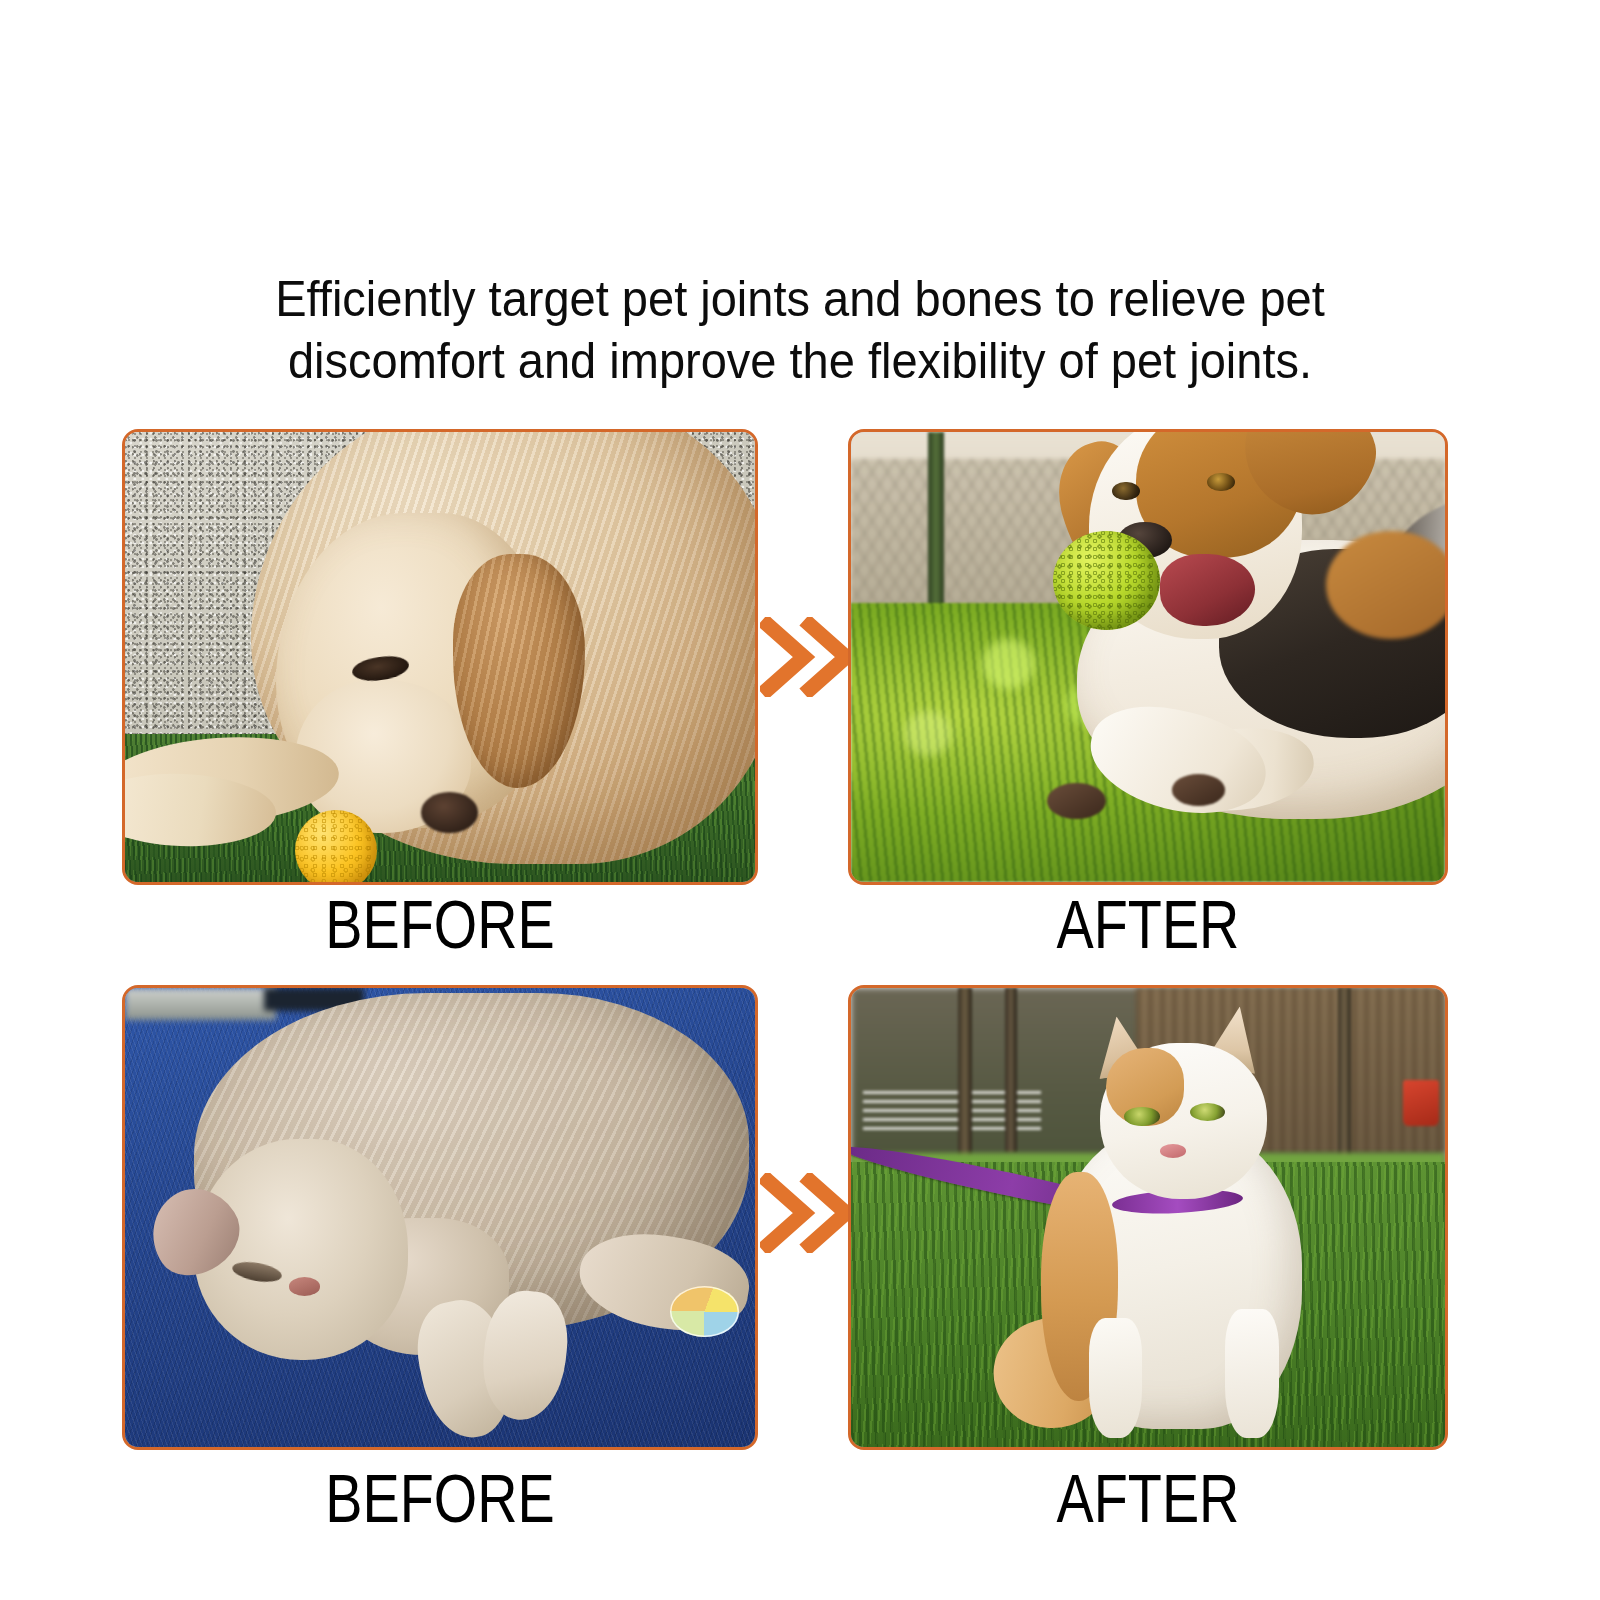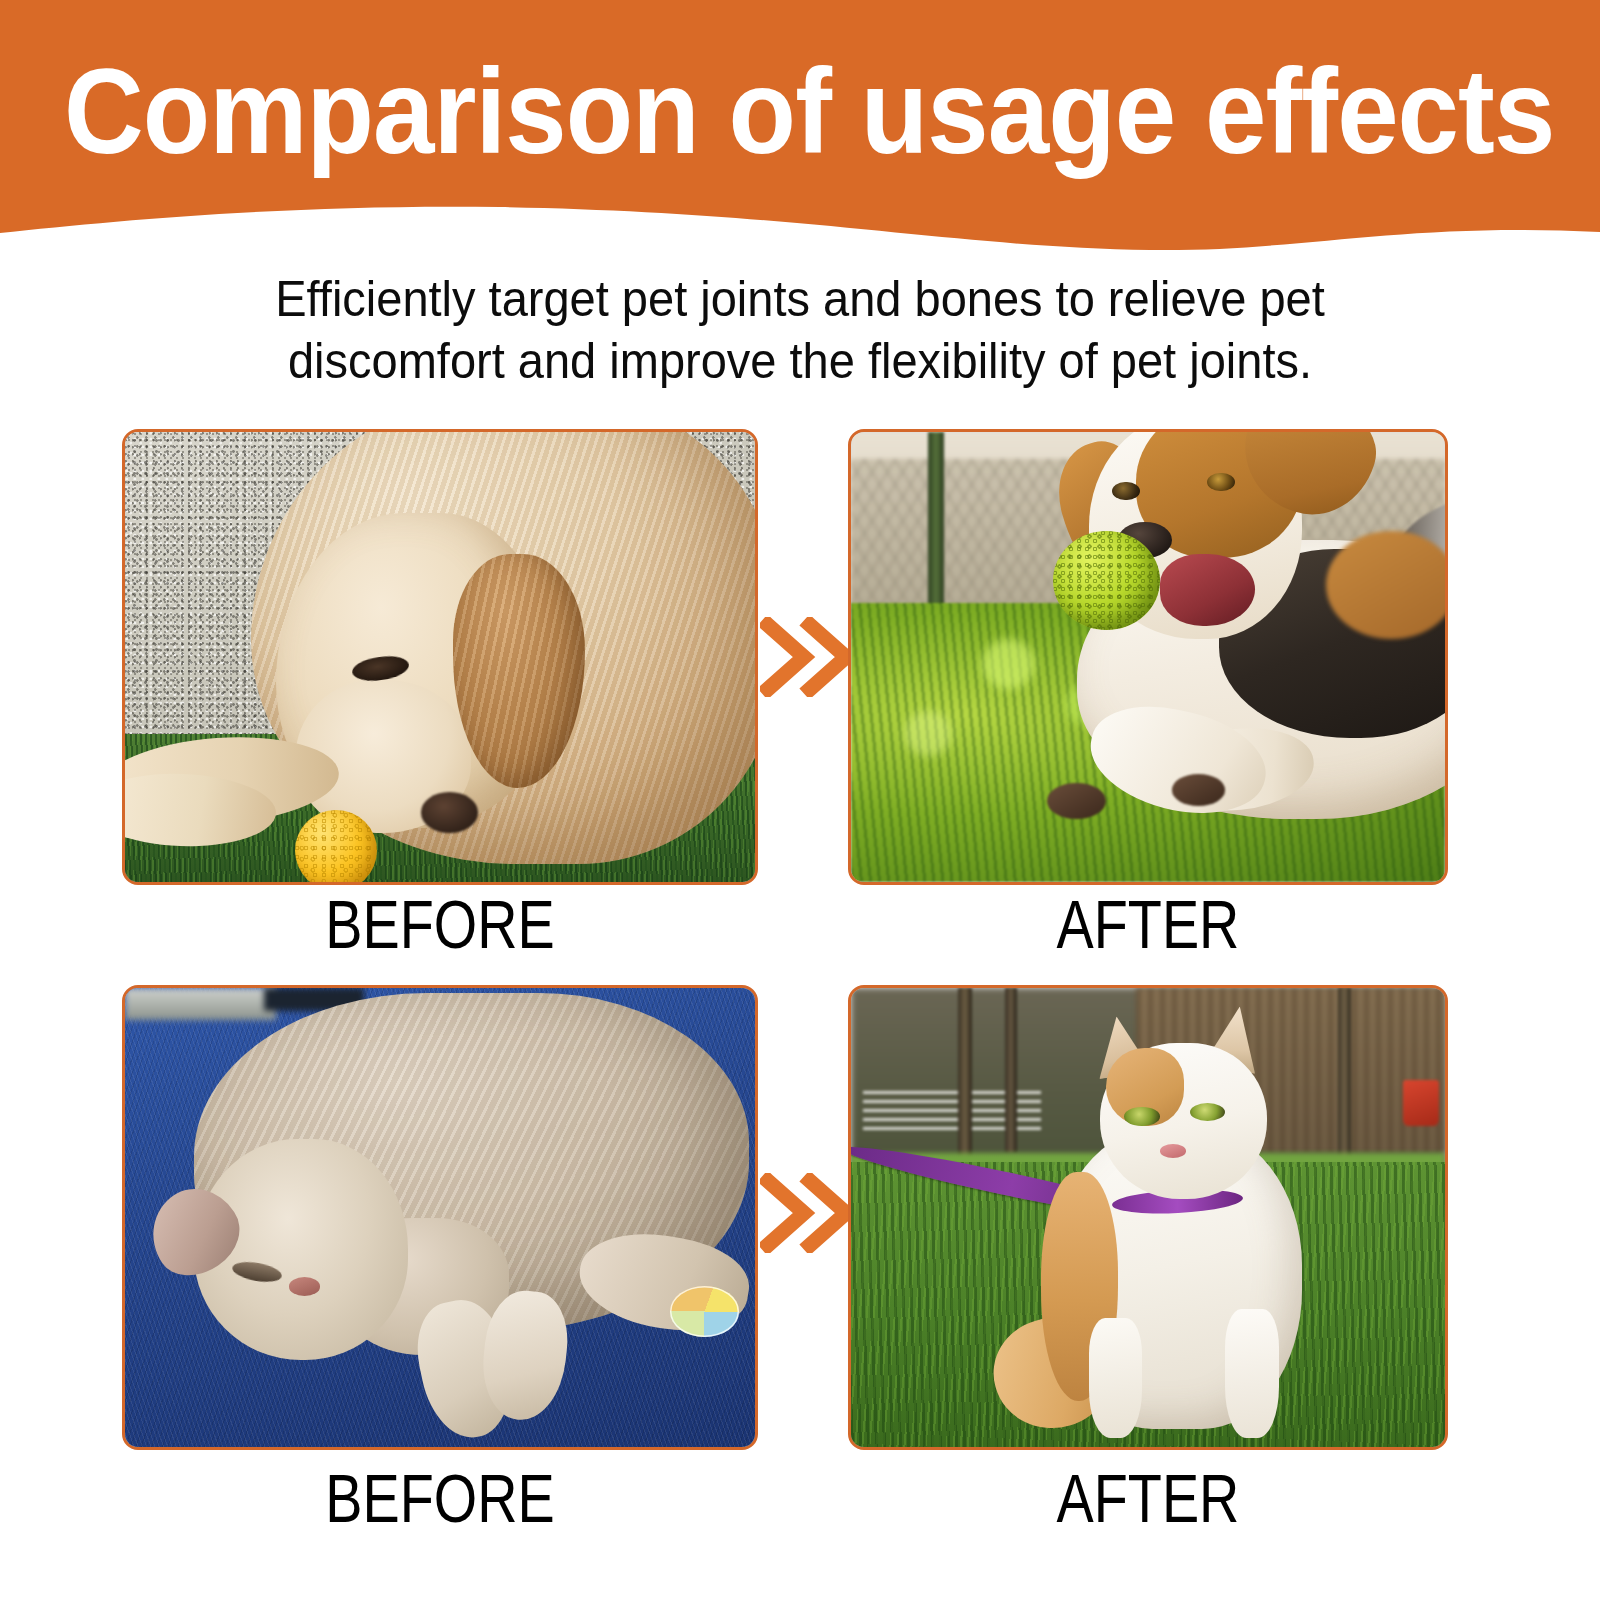--- a/index.html
+++ b/index.html
@@ -453,26 +453,20 @@
   .cap-tl { left:122px; top:888px;  width:636px; }
   .cap-tr { left:848px; top:888px;  width:600px; }
   .cap-bl { left:122px; top:1462px; width:636px; }
   .cap-br { left:848px; top:1462px; width:600px; }
 </style>
 </head>
 <body>
 
 <div id="page">
 
-  <div class="banner">
-    <svg width="1600" height="260" viewBox="0 0 1600 260">
-      <path d="M0,0 L1600,0 L1600,232 C1400,222 1300,252 1150,250 C950,247 800,212 500,207 C300,204 120,220 0,233 Z" fill="#d96a27"></path>
-    </svg>
-    <div class="banner-title">Comparison of usage effects</div>
-  </div>
 
   <div class="subtitle">Efficiently target pet joints and bones to relieve pet discomfort and improve the flexibility of pet joints.</div>
 
   <div class="panel p-tl">
     <div class="scene">
       <div class="lyr tl-wall"></div>
       <div class="lyr tl-turf"></div>
       <div class="lyr tl-body"></div>
       <div class="lyr tl-head"></div>
       <div class="lyr tl-snout"></div>

